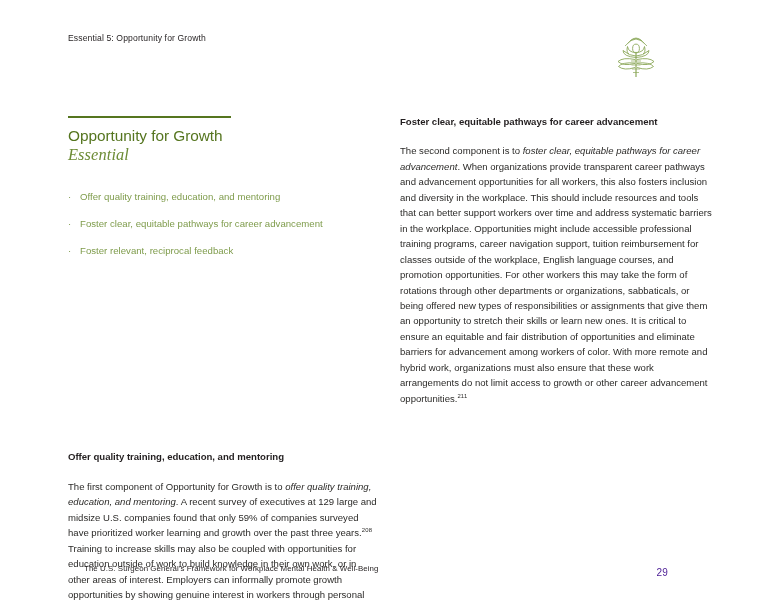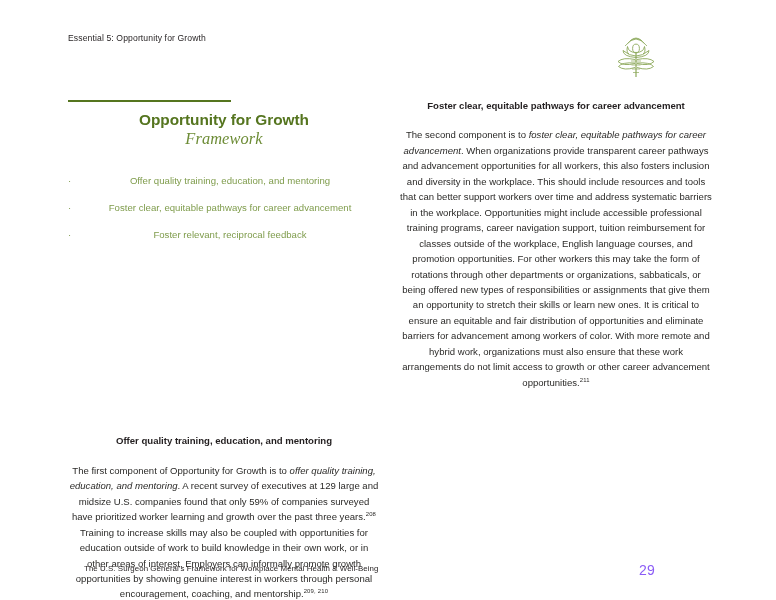--- a/index.html
+++ b/index.html
@@ -35,37 +35,36 @@
     right: 48px;
     top: 28px;
     width: 62px;
     height: 52px;
   }
   .logo svg { display: block; width: 62px; height: 52px; }
 
   
   .col {
     position: absolute;
-    top: 100px;
+    top: 116px;
     width: 312px;
-    text-align: center;
   }
   .col-left  { left: 68px; }
   .col-right { left: 400px; }
 
   
   .title-rule {
     width: 163px;
     height: 0;
     border-top: 2.2px solid #55751f;
     margin: 0 0 9px 0;
   }
   .title-main {
     font-size: 15.4px;
-    font-weight: bold;
+    font-weight: normal;
     color: #55751f;
     letter-spacing: -0.05px;
     line-height: 1.12;
     margin: 0;
   }
   .title-sub {
     font-family: "Liberation Serif", serif;
     font-style: italic;
     font-size: 16.4px;
     color: #6d8c36;
@@ -128,24 +127,24 @@
     position: absolute;
     left: 84px;
     bottom: 27px;
     font-size: 7.9px;
     color: #231f20;
     letter-spacing: 0.06px;
     white-space: nowrap;
   }
   .page-number {
     position: absolute;
-    right: 60px;
+    right: 47px;
     bottom: 22px;
-    font-size: 14px;
-    color: #8b5cf6;
+    font-size: 10px;
+    color: #4c1d95;
     letter-spacing: 0.2px;
   }
 </style>
 </head>
 <body>
 
 <div class="page">
 
   <div class="running-header">Essential 5: Opportunity for Growth</div>
 
@@ -176,21 +175,21 @@
       <path d="M27 41 L35 41" stroke-width="0.7"></path>
       <path d="M28 44.5 L34 44.5" stroke-width="0.7"></path>
     </svg>
   </div>
 
   <div class="col col-left">
 
     <div class="title-rule"></div>
 
     <h1 class="title-main">Opportunity for Growth</h1>
-    <div class="title-sub">Framework</div>
+    <div class="title-sub">Essential</div>
 
     <ul class="component-list">
       <li>
         <span class="bullet-dot">·</span>
         <span>Offer quality training, education, and mentoring</span>
       </li>
       <li>
         <span class="bullet-dot">·</span>
         <span>Foster clear, equitable pathways for career advancement</span>
       </li>

